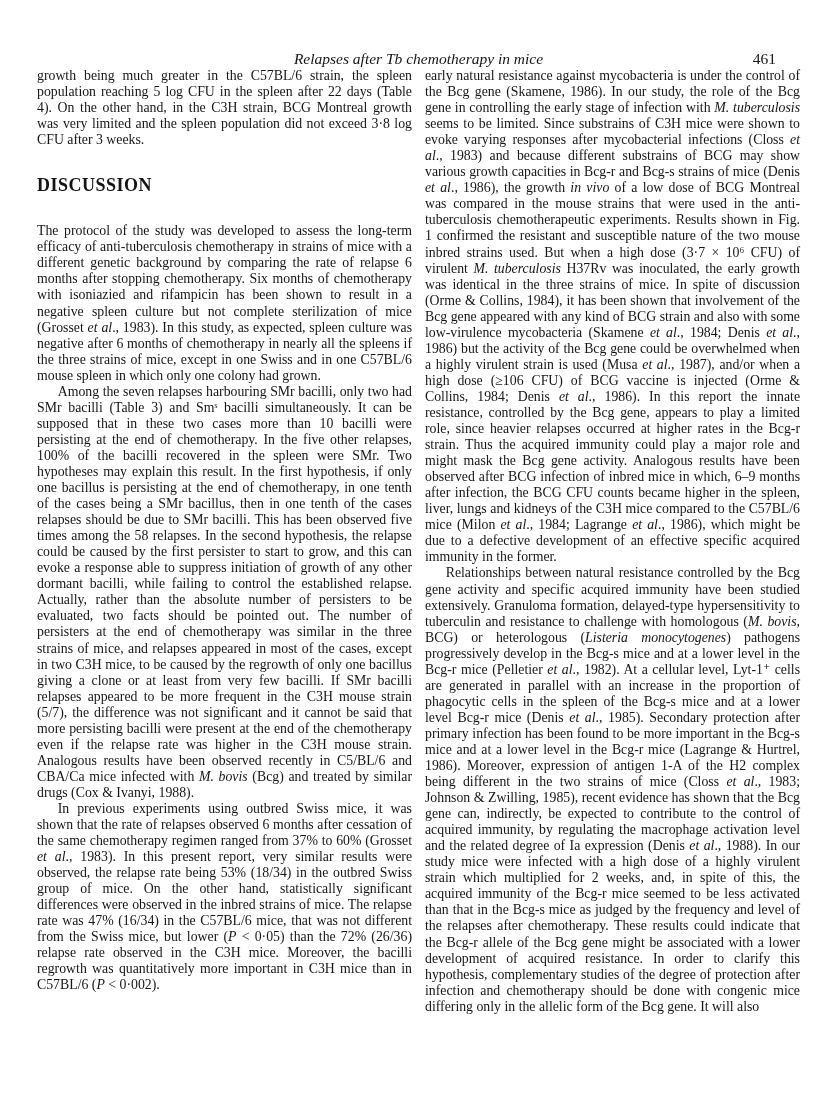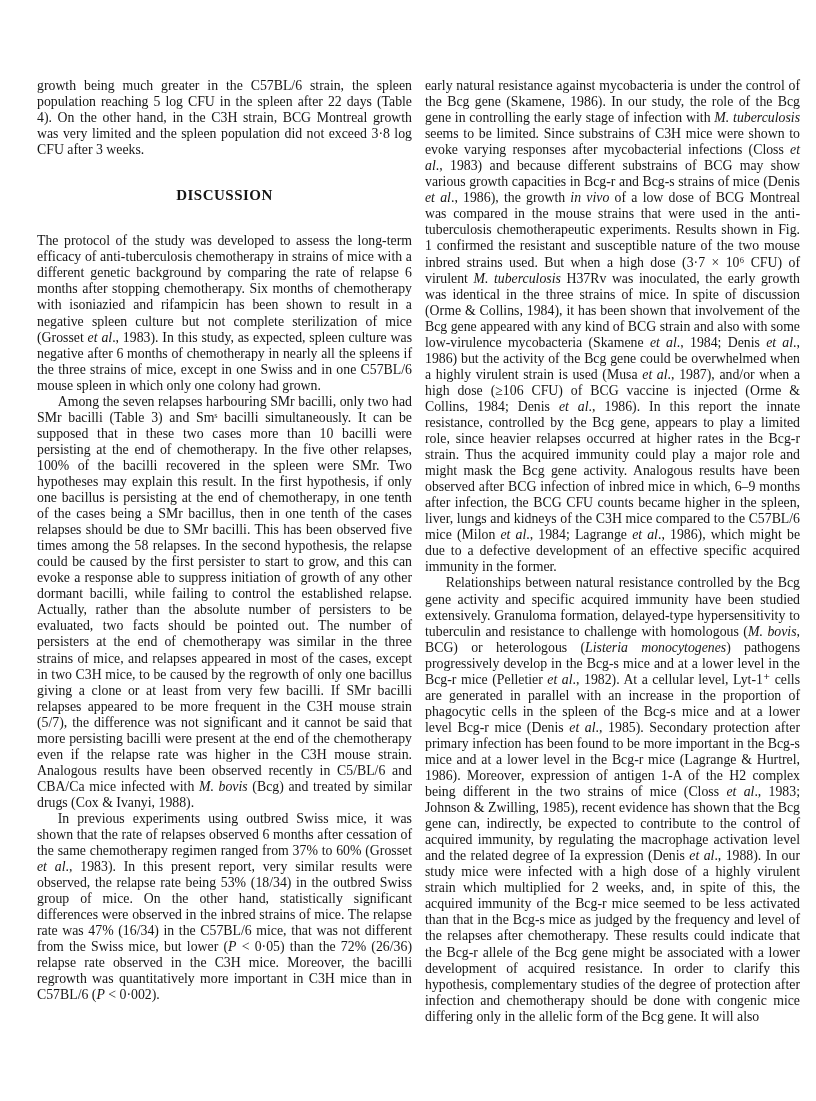--- a/index.html
+++ b/index.html
@@ -29,48 +29,51 @@
   }
   .page-number {
     position: absolute;
     right: 24px;
     top: 0;
     font-size: 15.5px;
     font-style: normal;
   }
   .columns {
     position: absolute;
-    top: 78px;
+    top: 68px;
     left: 37px;
     width: 763px;
     display: flex;
     gap: 13px;
   }
   .col {
     width: 375px;
     font-size: 13.8px;
     line-height: 16.05px;
     text-align: justify;
   }
   .col p { margin: 0; }
   .col p.indent { text-indent: 1.5em; }
   .section-heading {
-    text-align: center;
     font-weight: bold;
-    font-size: 15px;
+    font-size: 18px;
     letter-spacing: 0.5px;
     margin-top: 29px;
     margin-bottom: 30px;
   }
 </style>
 </head>
 <body>
 
 <div class="page">
 
+  <div class="running-head">
+    <div class="running-title">Relapses after Tb chemotherapy in mice</div>
+    <div class="page-number">461</div>
+  </div>
 
   <div class="columns">
 
     <div class="col">
       <p>growth being much greater in the C57BL/6 strain, the spleen population reaching 5 log CFU in the spleen after 22 days (Table 4). On the other hand, in the C3H strain, BCG Montreal growth was very limited and the spleen population did not exceed 3·8 log CFU after 3 weeks.</p>
 
       <div class="section-heading">DISCUSSION</div>
 
       <p>The protocol of the study was developed to assess the long-term efficacy of anti-tuberculosis chemotherapy in strains of mice with a different genetic background by comparing the rate of relapse 6 months after stopping chemotherapy. Six months of chemotherapy with isoniazied and rifampicin has been shown to result in a negative spleen culture but not complete sterilization of mice (Grosset <i>et al</i>., 1983). In this study, as expected, spleen culture was negative after 6 months of chemotherapy in nearly all the spleens if the three strains of mice, except in one Swiss and in one C57BL/6 mouse spleen in which only one colony had grown.</p>
       <p class="indent">Among the seven relapses harbouring SMr bacilli, only two had SMr bacilli (Table 3) and Smˢ bacilli simultaneously. It can be supposed that in these two cases more than 10 bacilli were persisting at the end of chemotherapy. In the five other relapses, 100% of the bacilli recovered in the spleen were SMr. Two hypotheses may explain this result. In the first hypothesis, if only one bacillus is persisting at the end of chemotherapy, in one tenth of the cases being a SMr bacillus, then in one tenth of the cases relapses should be due to SMr bacilli. This has been observed five times among the 58 relapses. In the second hypothesis, the relapse could be caused by the first persister to start to grow, and this can evoke a response able to suppress initiation of growth of any other dormant bacilli, while failing to control the established relapse. Actually, rather than the absolute number of persisters to be evaluated, two facts should be pointed out. The number of persisters at the end of chemotherapy was similar in the three strains of mice, and relapses appeared in most of the cases, except in two C3H mice, to be caused by the regrowth of only one bacillus giving a clone or at least from very few bacilli. If SMr bacilli relapses appeared to be more frequent in the C3H mouse strain (5/7), the difference was not significant and it cannot be said that more persisting bacilli were present at the end of the chemotherapy even if the relapse rate was higher in the C3H mouse strain. Analogous results have been observed recently in C5/BL/6 and CBA/Ca mice infected with <i>M. bovis</i> (Bcg) and treated by similar drugs (Cox &amp; Ivanyi, 1988).</p>

